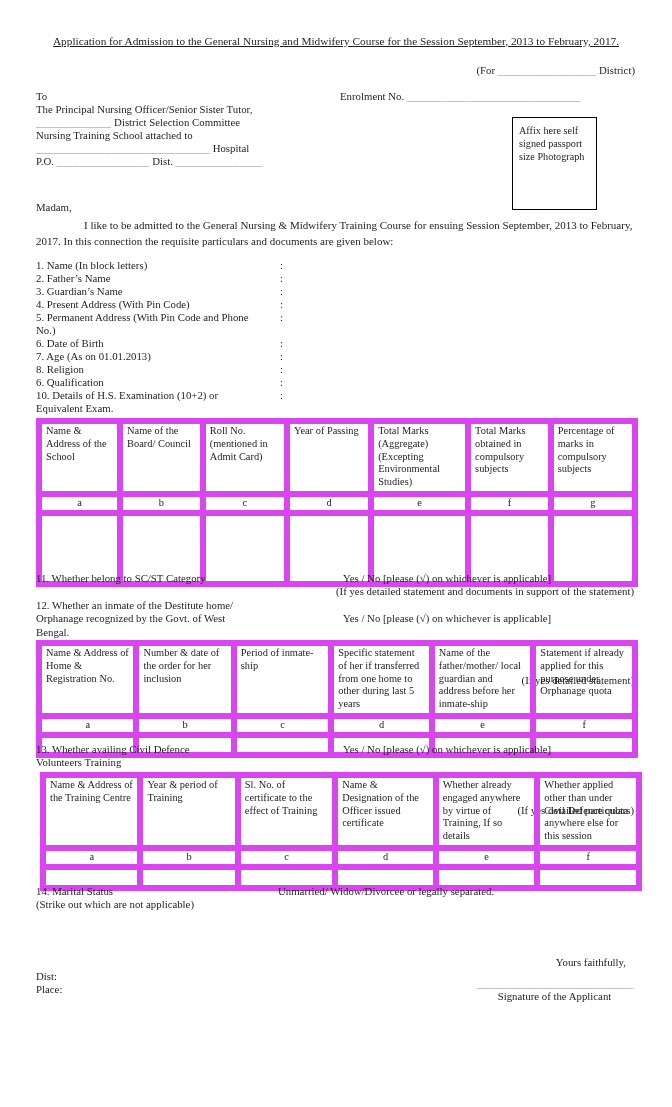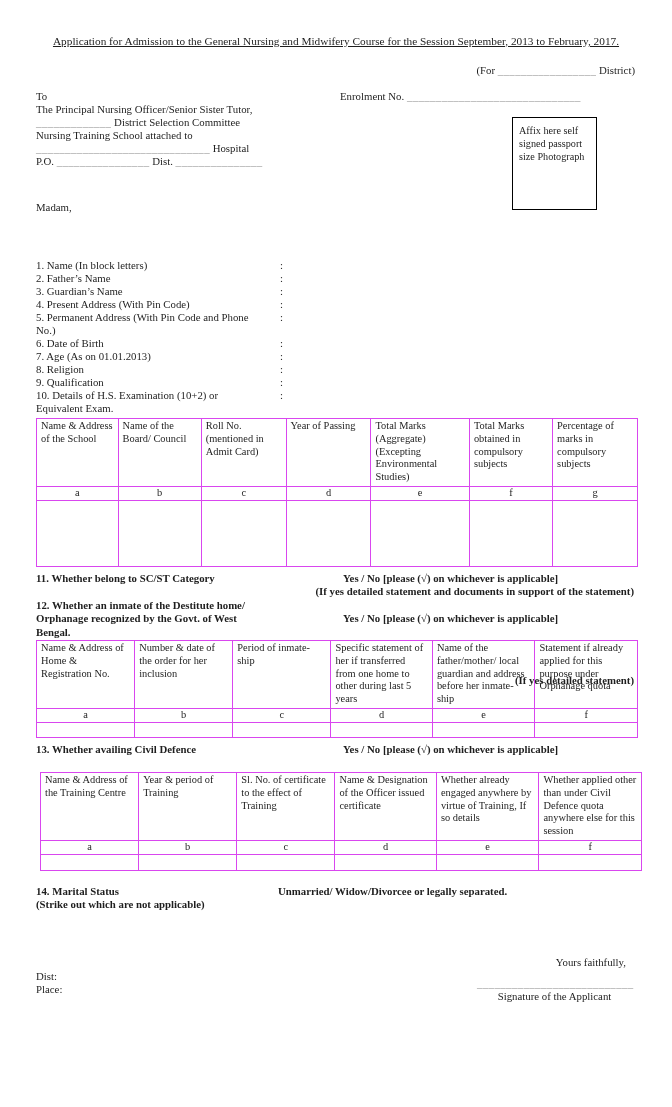--- a/index.html
+++ b/index.html
@@ -23,30 +23,30 @@
   }
   .salutation{top:201px;left:36px;}
   .intro{top:217px;left:36px;width:600px;font-size:11px;line-height:16.2px;text-indent:48px;}
   
   .items{top:259px;left:36px;width:600px;}
   .item{position:relative;min-height:13px;}
   .item-label{display:inline-block;width:225px;vertical-align:top;}
   .item-colon{position:absolute;left:244px;top:0;}
   
   table{border-collapse:collapse;table-layout:fixed;width:602px;font-size:10.4px;line-height:12.8px;}
-  td{border:1px solid #d946ef;vertical-align:top;padding:1px 4px 2px 4px;overflow:hidden;margin-left:12px;}
+  td{border:6px solid #d946ef;vertical-align:top;padding:1px 4px 2px 4px;overflow:hidden;margin-left:12px;}
   tr.letters td{text-align:center;padding:0;height:13px;line-height:12.5px;}
   .t1{top:418px;left:36px;}
   .t2{top:640px;left:36px;}
   .t3{top:772px;left:40px;}
   .t1 tr.empty td{height:62px;}
   .t2 tr.empty td{height:11px;}
   .t3 tr.empty td{height:12px;}
   
-  .q{left:36px;width:598px;font-weight:bold;}
+  .q{left:36px;width:598px;}
   .q11{top:572px;}
   .q12{top:599px;}
   .q13{top:743px;}
   .q14{top:885px;}
   .qline{position:relative;height:13.4px;}
   .ans{position:absolute;left:307px;top:0;white-space:nowrap;}
   .ans14{position:absolute;left:242px;top:0;white-space:nowrap;}
   .note-r{text-align:right;height:13.4px;}
   .note-abs{position:absolute;right:0;top:0;white-space:nowrap;margin-top:48px;}
   .q15{top:922px;left:36px;width:604px;font-size:11px;line-height:16.2px;}
@@ -75,31 +75,32 @@
   </div>
 
   <div class="abs enrolment">
     <div><span>Enrolment No. </span><span class="blank">______________________________</span></div>
   </div>
 
   <div class="abs photo-box">Affix here self signed passport size Photograph</div>
 
   <div class="abs salutation">Madam,</div>
 
+  <div class="abs intro">I like to be admitted to the General Nursing &amp; Midwifery Training Course for ensuing Session September, 2013 to February, 2017. In this connection the requisite particulars and documents are given below:</div>
 
   <div class="abs items">
     <div class="item"><span class="item-label">1. Name (In block letters)</span><span class="item-colon">:</span></div>
     <div class="item"><span class="item-label">2. Father’s Name</span><span class="item-colon">:</span></div>
     <div class="item"><span class="item-label">3. Guardian’s Name</span><span class="item-colon">:</span></div>
     <div class="item"><span class="item-label">4. Present Address (With Pin Code)</span><span class="item-colon">:</span></div>
     <div class="item"><span class="item-label">5. Permanent Address (With Pin Code and Phone No.)</span><span class="item-colon">:</span></div>
     <div class="item"><span class="item-label">6. Date of Birth</span><span class="item-colon">:</span></div>
     <div class="item"><span class="item-label">7. Age (As on 01.01.2013)</span><span class="item-colon">:</span></div>
     <div class="item"><span class="item-label">8. Religion</span><span class="item-colon">:</span></div>
-    <div class="item"><span class="item-label">9. Qualification</span><span class="item-colon">:</span></div>
+    <div class="item"><span class="item-label">6. Qualification</span><span class="item-colon">:</span></div>
     <div class="item"><span class="item-label">10. Details of H.S. Examination (10+2) or Equivalent Exam.</span><span class="item-colon">:</span></div>
   </div>
 
   <table class="abs t1">
     <tbody>
         <tr>
       <td style="width:13.5%">Name &amp; Address of the School</td>
       <td style="width:13.8%">Name of the Board/ Council</td>
       <td style="width:14.1%">Roll No. (mentioned in Admit Card)</td>
       <td style="width:14.1%">Year of Passing</td>
@@ -163,20 +164,21 @@
           <td></td>
           <td></td>
           <td></td>
           <td></td>
     </tr>
   </tbody>
     </table>
 
   <div class="abs q q13">
     <div class="qline"><span>13. Whether availing Civil Defence</span><span class="ans">Yes / No [please (√) on whichever is applicable]</span></div>
+    <div class="qline"><span>Volunteers Training</span><span class="note-abs">(If yes detailed particulars)</span></div>
   </div>
 
   <table class="abs t3">
     <tbody>
         <tr>
       <td style="width:16.3%">Name &amp; Address of the Training Centre</td>
       <td style="width:16.3%">Year &amp; period of Training</td>
       <td style="width:16.3%">Sl. No. of certificate to the effect of Training</td>
       <td style="width:16.9%">Name &amp; Designation of the Officer issued certificate</td>
       <td style="width:17.1%">Whether already engaged anywhere by virtue of Training, If so details</td>

